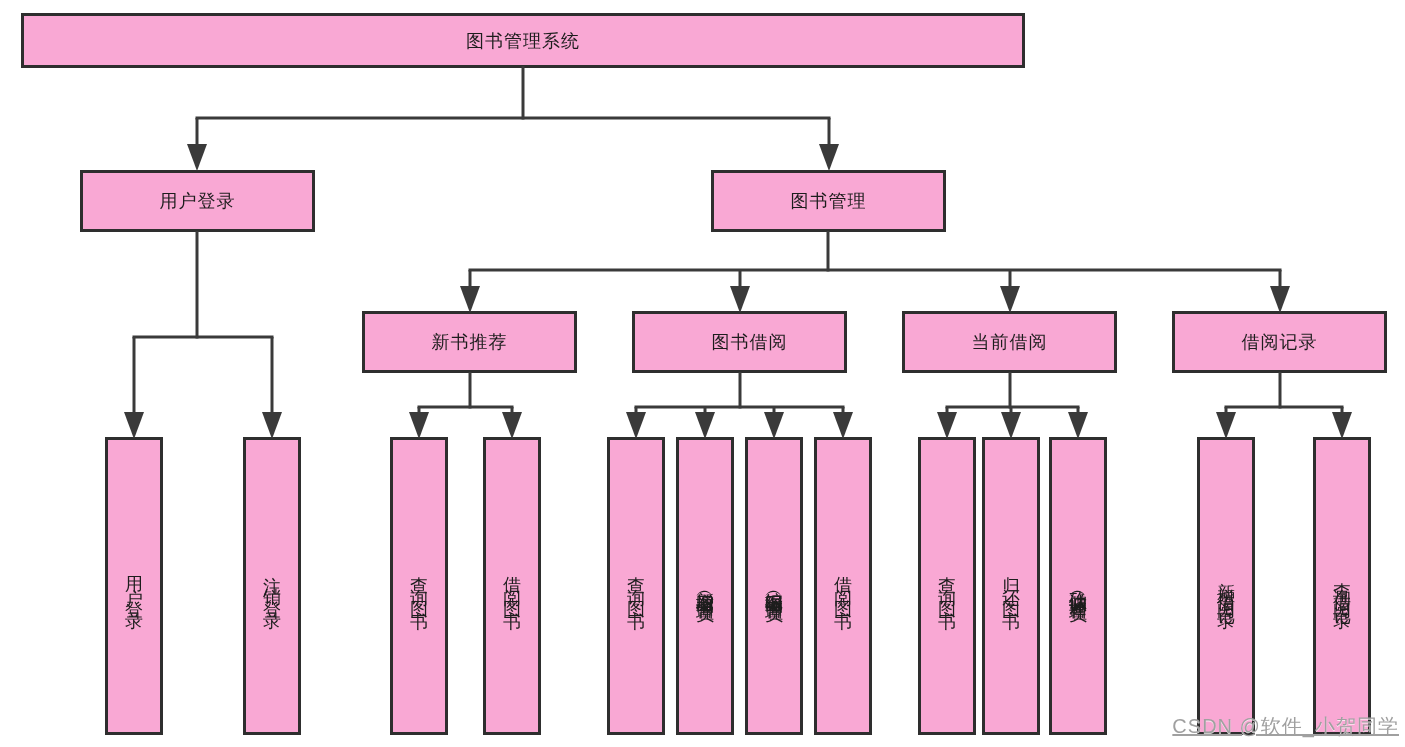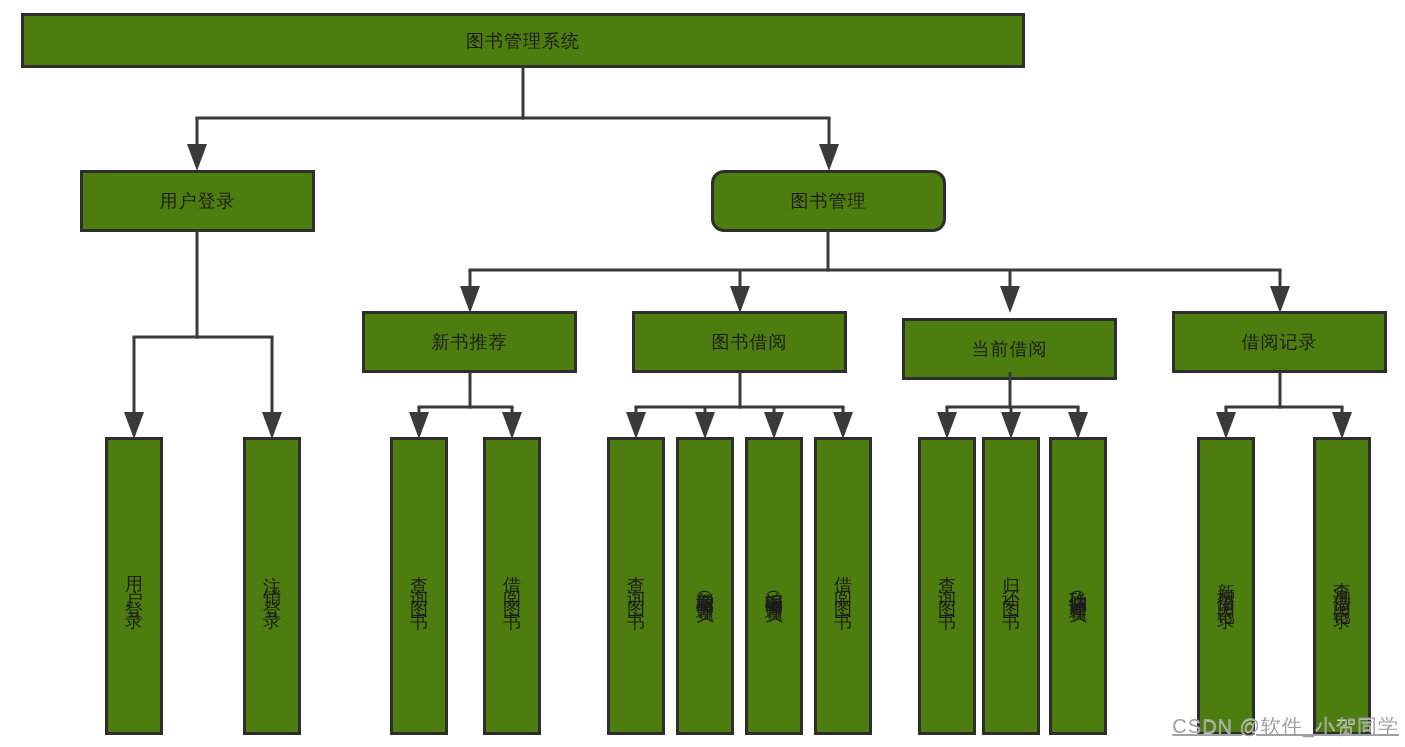--- a/index.html
+++ b/index.html
@@ -33,21 +33,21 @@
     stroke-width:3;
     fill:none;
   }
   .ah path{
     fill:var(--line);
     stroke:none;
   }
   .node{
     position:absolute;
     box-sizing:border-box;
-    background:#4d7c0f;
+    background:#f9a8d4;
     border:3px solid var(--border);
     color:var(--text);
     display:flex;
     align-items:center;
     justify-content:center;
     z-index:2;
   }
   .hbox{
     font-size:18px;
     letter-spacing:1px;
@@ -138,25 +138,25 @@
       <path d="M1011 439 l-10 -27 h20 z"></path>
       <path d="M1078 439 l-10 -27 h20 z"></path>
       <path d="M1226 439 l-10 -27 h20 z"></path>
       <path d="M1342 439 l-10 -27 h20 z"></path>
     </g>
   </svg>
 
   <div class="node hbox" style="left:21px;top:13px;width:1004px;height:55px;">图书管理系统</div>
 
   <div class="node hbox" style="left:80px;top:170px;width:235px;height:62px;">用户登录</div>
-  <div class="node hbox" style="left:711px;top:170px;width:235px;height:62px;border-radius:13px;">图书管理</div>
+  <div class="node hbox" style="left:711px;top:170px;width:235px;height:62px;">图书管理</div>
 
   <div class="node hbox" style="left:362px;top:311px;width:215px;height:62px;">新书推荐</div>
   <div class="node hbox" style="left:632px;top:311px;width:215px;height:62px;padding-left:20px;">图书借阅</div>
-  <div class="node hbox" style="left:902px;top:311px;width:215px;height:62px;margin-top:7px;">当前借阅</div>
+  <div class="node hbox" style="left:902px;top:311px;width:215px;height:62px;">当前借阅</div>
   <div class="node hbox" style="left:1172px;top:311px;width:215px;height:62px;text-align:right;">借阅记录</div>
 
   <div class="node vbox" style="left: 105px; top: 437px; width: 58px; height: 298px; letter-spacing: 12px;">用户登录</div>
   <div class="node vbox" style="left: 243px; top: 437px; width: 58px; height: 298px; letter-spacing: 12px;">注销登录</div>
 
   <div class="node vbox" style="left: 390px; top: 437px; width: 58px; height: 298px; letter-spacing: 12px;">查询图书</div>
   <div class="node vbox" style="left: 483px; top: 437px; width: 58px; height: 298px; letter-spacing: 12px;">借阅图书</div>
 
   <div class="node vbox" style="left: 607px; top: 437px; width: 58px; height: 298px; letter-spacing: 12px;">查询图书</div>
   <div class="node vbox" style="left: 676px; top: 437px; width: 58px; height: 298px; letter-spacing: 2px;">新增图书（管理员）</div>

